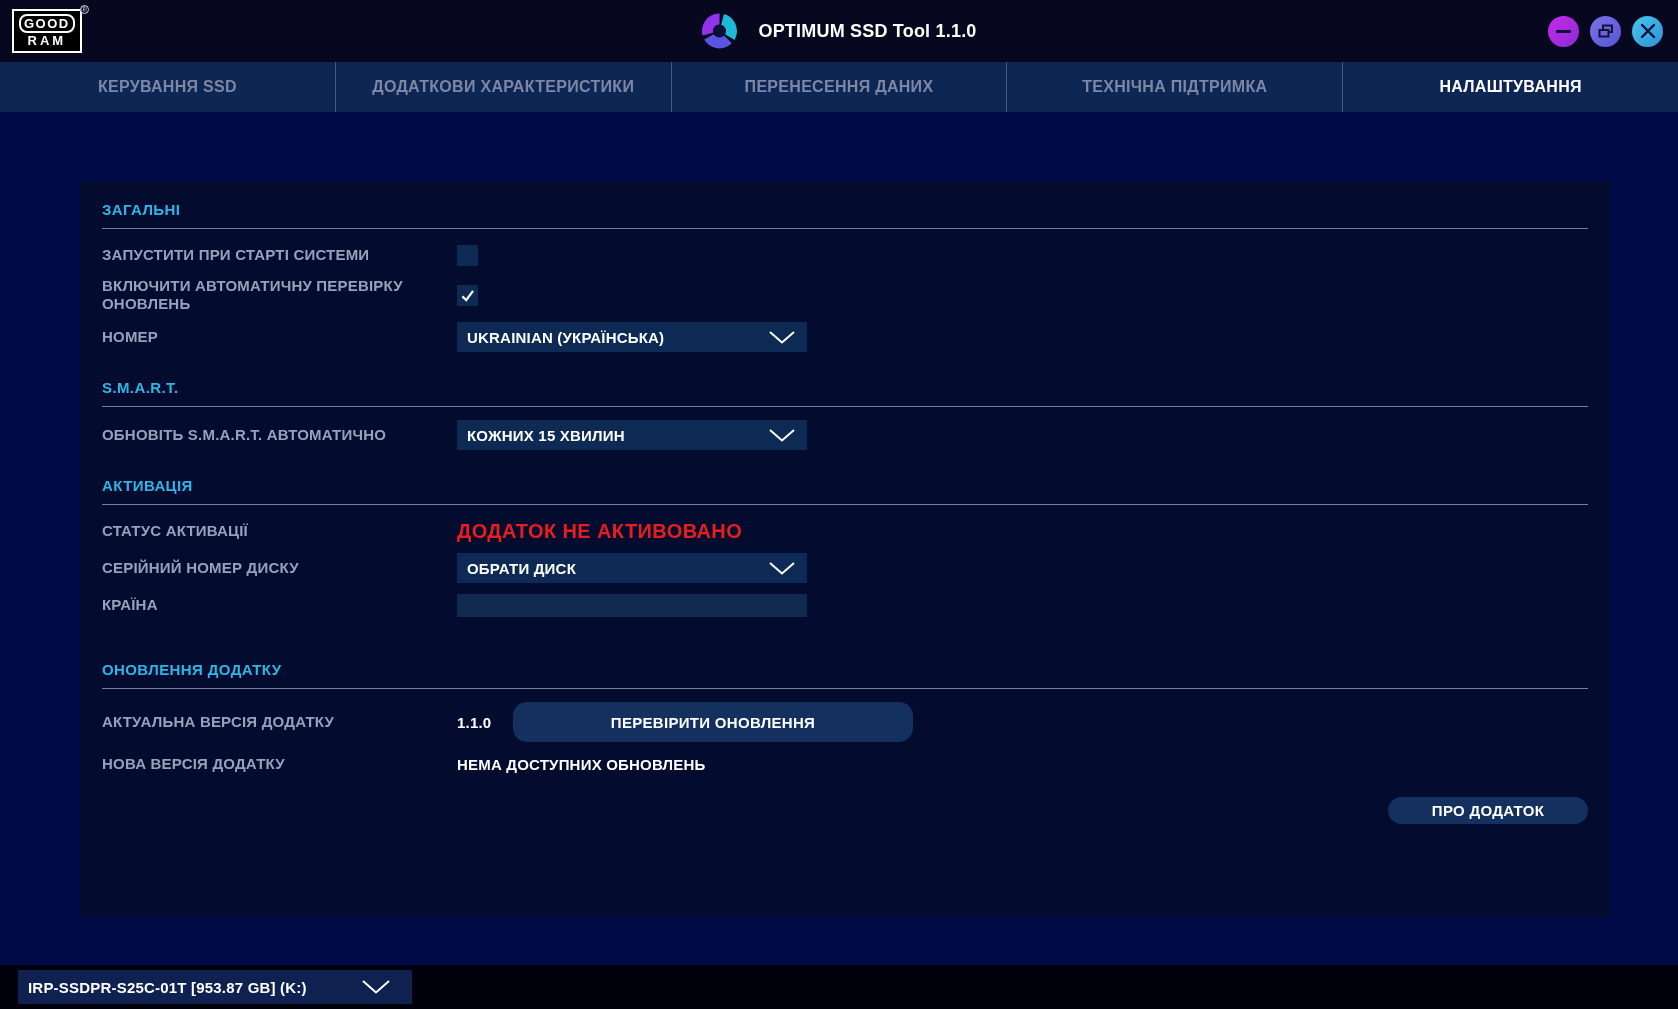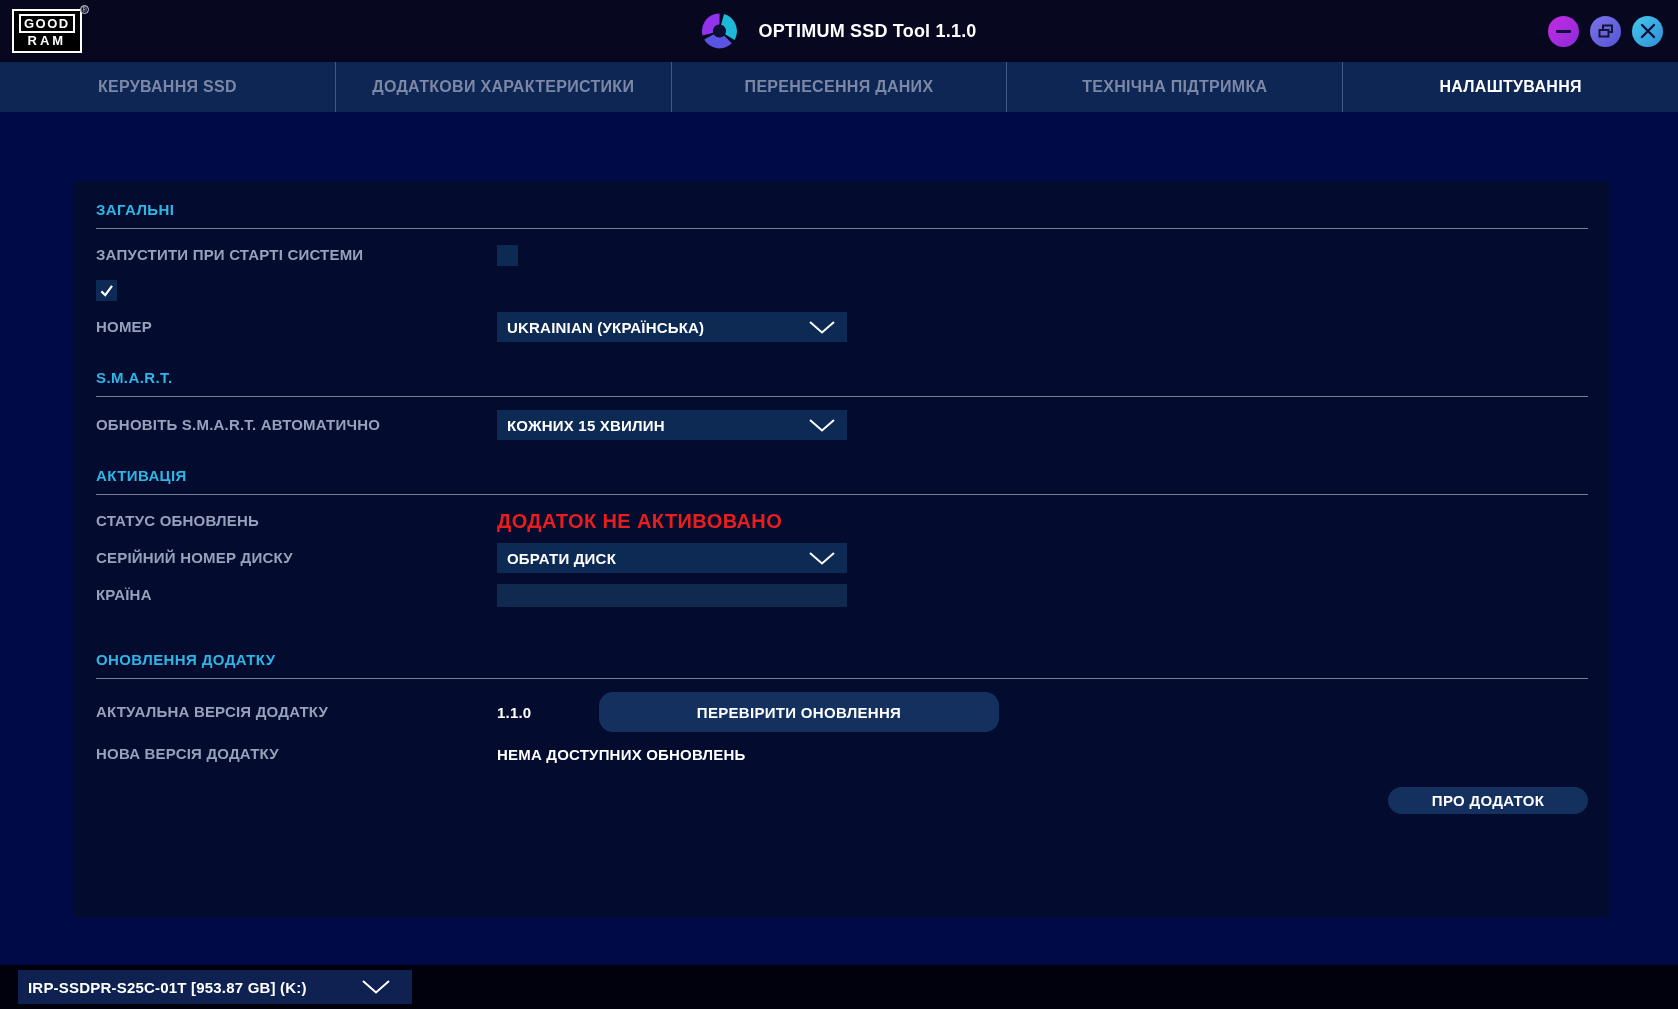--- a/index.html
+++ b/index.html
@@ -16,21 +16,21 @@
   .topbar {
     height:62px; background:#07071F;
     display:flex; align-items:center; position:relative; flex-shrink:0;
   }
   .gr-logo {
     margin-left:12px; background:#000; border:2px solid #fff;
     padding:3px 5px; position:relative; display:flex; flex-direction:column;
     align-items:center; gap:1px;
   }
   .gr-good {
-    border:2px solid #fff; border-radius:0; padding:0 3px;
+    border:2px solid #fff; border-radius:8px; padding:0 3px;
     color:#fff; font-weight:bold; font-size:13px; letter-spacing:1.5px; line-height:15px;
   }
   .gr-ram { color:#fff; font-weight:bold; font-size:13px; letter-spacing:3px; line-height:14px; }
   .gr-reg {
     position:absolute; top:-6px; right:-9px; color:#cfd4e0; font-size:8px;
     border:1px solid #cfd4e0; border-radius:50%; width:9px; height:9px;
     display:flex; align-items:center; justify-content:center; background:#07071F;
   }
   .center-brand {
     position:absolute; left:50%; top:50%; transform:translate(-50%,-50%);
@@ -53,29 +53,29 @@
     flex:1; display:flex; align-items:center; justify-content:center;
     color:#7C87A6; font-weight:bold; font-size:16px; letter-spacing:0.3px;
     border-right:1px solid rgba(130,150,200,0.45); cursor:pointer;
   }
   .tab:last-child { border-right:none; }
   .tab.active { color:#ffffff; }
 
   
   .content { flex:1; position:relative; background:#000A46; }
   .panel {
-    position:absolute; left:74px; right:68px; top:69px; height:736px;
+    position:absolute; left:80px; right:68px; top:69px; height:736px;
     background:#030B2E; padding:16px 22px 0 22px;
   }
   .section-header {
     color:#2EB6E6; font-weight:bold; font-size:15px; letter-spacing:0.4px;
     margin:4px 0 10px 0;
   }
   .divider { border:none; border-top:1px solid #747E98; margin:0 0 13px 0; }
-  .row { display:flex; align-items:center; margin-bottom:9px; min-height:26px;gap:46px; }
+  .row { display:flex; align-items:center; margin-bottom:9px; min-height:26px; }
   .row-label {
     width:355px; flex-shrink:0; color:#96A1BC; font-weight:bold; font-size:15px;
     letter-spacing:0.2px; line-height:18px; padding-right:30px;
   }
   .checkbox {
     width:21px; height:21px; background:#0D2A55; flex-shrink:0; cursor:pointer;
     display:flex; align-items:center; justify-content:center;
   }
   .dropdown {
     width:350px; height:30px; background:#0D2A55; cursor:pointer;
@@ -170,20 +170,21 @@
 
     <div class="section-header">ЗАГАЛЬНІ</div>
     <hr class="divider">
 
     <div class="row">
       <div class="row-label">ЗАПУСТИТИ ПРИ СТАРТІ СИСТЕМИ</div>
       <div class="checkbox"></div>
     </div>
 
     <div class="row">
+      <div class="row-label">ВКЛЮЧИТИ АВТОМАТИЧНУ ПЕРЕВІРКУ ОНОВЛЕНЬ</div>
       <div class="checkbox">
         <span style="display:flex">
           <svg width="17" height="17" viewBox="0 0 20 20">
             <polyline points="4,11 8.5,15.5 16.5,4.5" fill="none" stroke="#fff" stroke-width="2.6"></polyline>
           </svg>
         </span>
       </div>
     </div>
 
     <div class="row">
@@ -212,21 +213,21 @@
             </svg>
         </span>
       </div>
     </div>
 
     <div class="section-gap" style="height:14px"></div>
     <div class="section-header">АКТИВАЦІЯ</div>
     <hr class="divider">
 
     <div class="row">
-      <div class="row-label">СТАТУС ОБНОВЛЕНЬ</div>
+      <div class="row-label">СТАТУС АКТИВАЦІЇ</div>
       <span class="status-value">ДОДАТОК НЕ АКТИВОВАНО</span>
     </div>
 
     <div class="row">
       <div class="row-label">СЕРІЙНИЙ НОМЕР ДИСКУ</div>
       <div class="dropdown">
         <span>ОБРАТИ ДИСК</span>
         <span style="display:flex">
           <svg width="26" height="13" viewBox="0 0 26 13">
               <polyline points="1,1 13,11.5 25,1" fill="none" stroke="#fff" stroke-width="2"></polyline>

